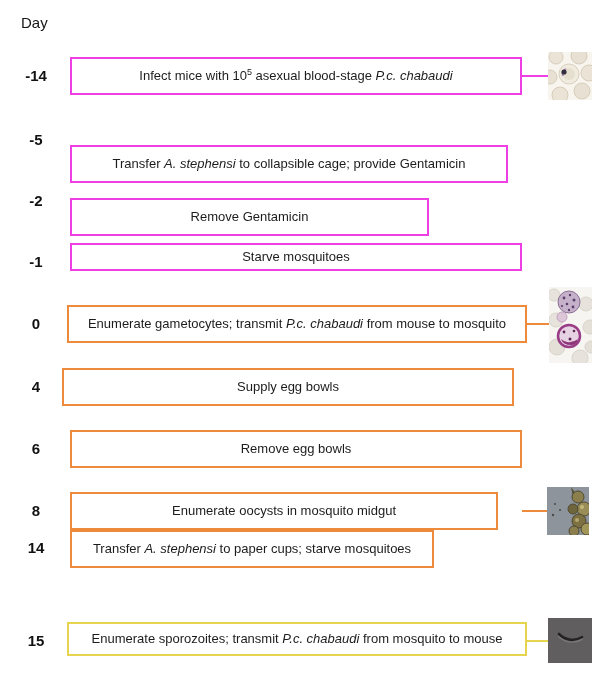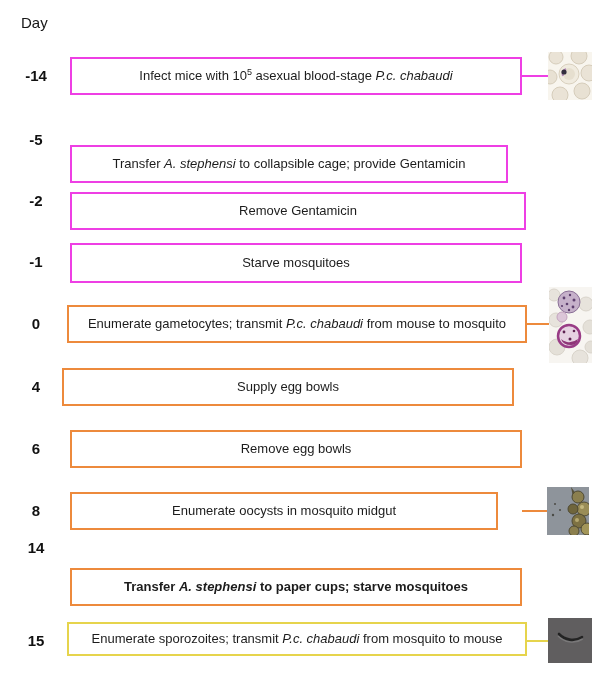--- a/index.html
+++ b/index.html
@@ -35,45 +35,45 @@
   <div id="rows-root">
       <div class="row-day" style="top: 57px; height: 38px; line-height: 38px;">-14</div>
       <div class="step-box" style="top: 57px; height: 38px; left: 70px; width: 452px; border-color: rgb(238, 63, 228);">
         <span><span>Infect mice with 10</span><span class="seg-sup">5</span><span> asexual blood-stage </span><span class="seg-italic">P.c. chabaudi</span></span>
       </div>
       <div class="row-day" style="top: 121px; height: 38px; line-height: 38px;">-5</div>
       <div class="step-box" style="top: 121px; height: 38px; left: 70px; width: 438px; border-color: rgb(238, 63, 228); margin-top: 24px;">
         <span><span>Transfer </span><span class="seg-italic">A. stephensi</span><span> to collapsible cage; provide Gentamicin</span></span>
       </div>
       <div class="row-day" style="top: 182px; height: 38px; line-height: 38px;">-2</div>
-      <div class="step-box" style="top: 192px; height: 38px; left: 70px; width: 456px; border-color: rgb(238, 63, 228);">
+      <div class="step-box" style="top: 198px; height: 38px; left: 70px; width: 359px; border-color: rgb(238, 63, 228);">
         <span><span>Remove Gentamicin</span></span>
       </div>
       <div class="row-day" style="top: 243px; height: 38px; line-height: 38px;">-1</div>
-      <div class="step-box" style="top: 243px; height: 40px; left: 70px; width: 452px; border-color: rgb(238, 63, 228);">
+      <div class="step-box" style="top: 243px; height: 28px; left: 70px; width: 452px; border-color: rgb(238, 63, 228);">
         <span><span>Starve mosquitoes</span></span>
       </div>
       <div class="row-day" style="top: 305px; height: 38px; line-height: 38px;">0</div>
       <div class="step-box" style="top: 305px; height: 38px; left: 67px; width: 460px; border-color: rgb(237, 138, 60);">
         <span><span>Enumerate gametocytes; transmit </span><span class="seg-italic">P.c. chabaudi</span><span> from mouse to mosquito</span></span>
       </div>
       <div class="row-day" style="top: 368px; height: 38px; line-height: 38px;">4</div>
       <div class="step-box" style="top: 368px; height: 38px; left: 62px; width: 452px; border-color: rgb(237, 138, 60);">
         <span><span>Supply egg bowls</span></span>
       </div>
       <div class="row-day" style="top: 430px; height: 38px; line-height: 38px;">6</div>
       <div class="step-box" style="top: 430px; height: 38px; left: 70px; width: 452px; border-color: rgb(237, 138, 60);">
         <span><span>Remove egg bowls</span></span>
       </div>
       <div class="row-day" style="top: 492px; height: 38px; line-height: 38px;">8</div>
       <div class="step-box" style="top: 492px; height: 38px; left: 70px; width: 428px; border-color: rgb(237, 138, 60);">
         <span><span>Enumerate oocysts in mosquito midgut</span></span>
       </div>
       <div class="row-day" style="top: 529px; height: 38px; line-height: 38px;">14</div>
-      <div class="step-box" style="top: 568px; height: 38px; left: 70px; width: 452px; border-color: rgb(237, 138, 60); font-weight: bold;">
+      <div class="step-box" style="top: 530px; height: 38px; left: 70px; width: 364px; border-color: rgb(237, 138, 60);">
         <span><span>Transfer </span><span class="seg-italic">A. stephensi</span><span> to paper cups; starve mosquitoes</span></span>
       </div>
       <div class="row-day" style="top: 622px; height: 38px; line-height: 38px;">15</div>
       <div class="step-box" style="top: 622px; height: 34px; left: 67px; width: 460px; border-color: rgb(230, 212, 76);">
         <span><span>Enumerate sporozoites; transmit </span><span class="seg-italic">P.c. chabaudi</span><span> from mosquito to mouse</span></span>
       </div>
     </div>
 
   <div class="connector" style="left: 522px; top: 75px; width: 26px; background: rgb(238, 63, 228);"></div>
   <div class="connector" style="left: 527px; top: 323px; width: 22px; background: rgb(237, 138, 60);"></div>

